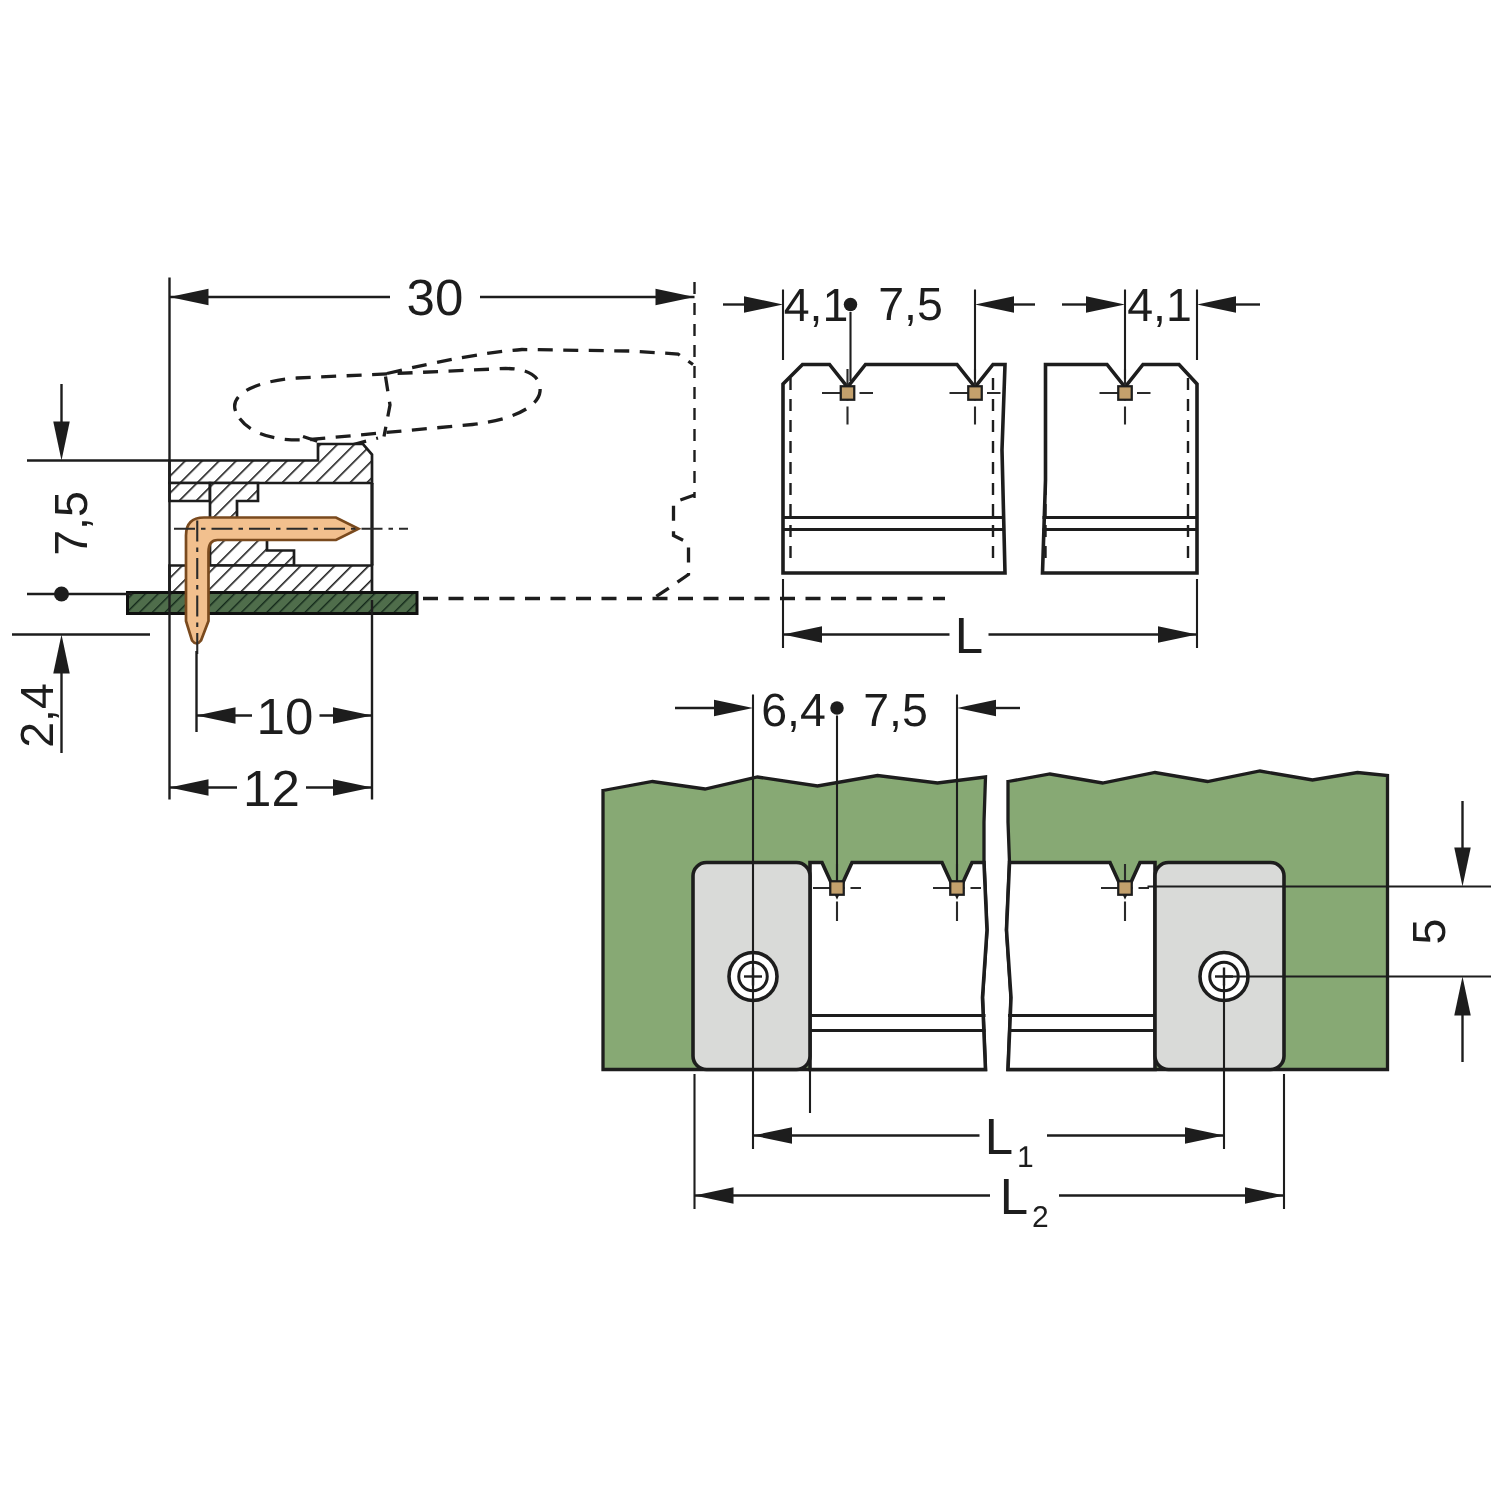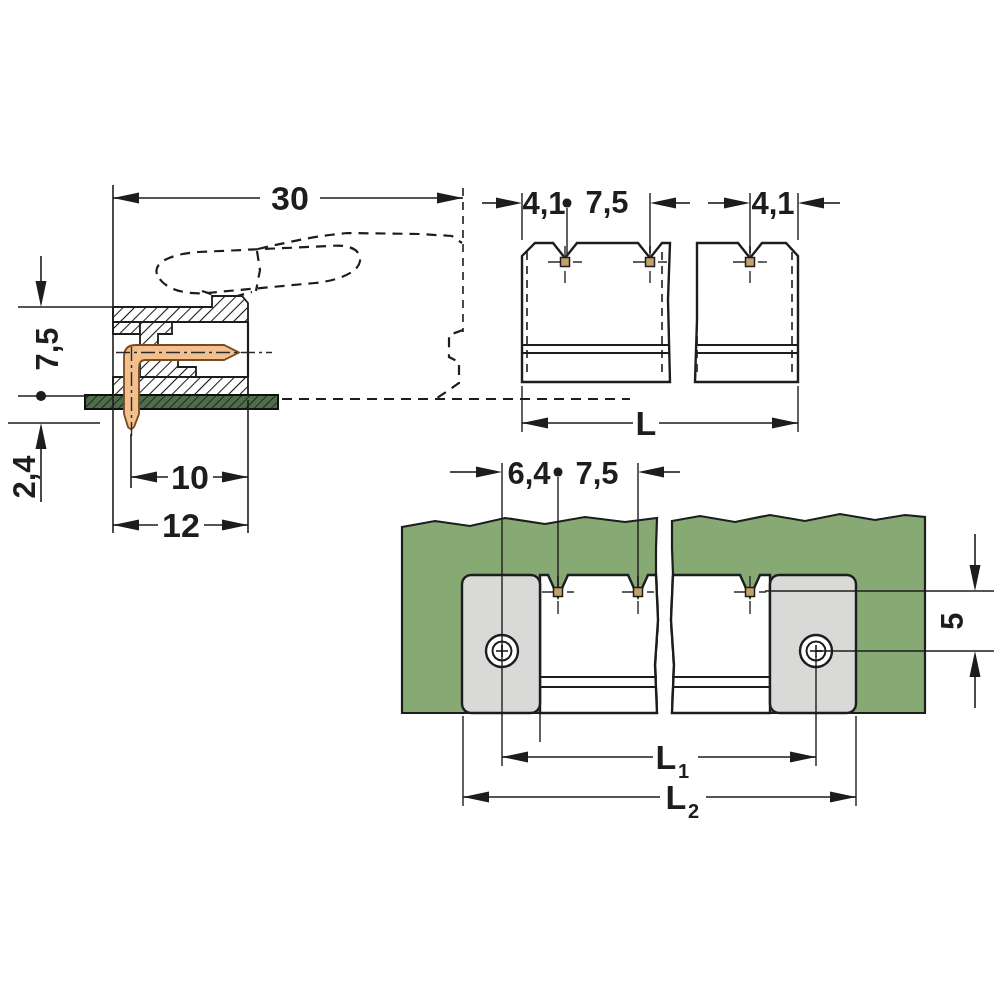--- a/index.html
+++ b/index.html
@@ -1,17 +1,17 @@
 <!DOCTYPE html>
 <html style="--c-line: #1d1d1d; --c-pcb_green: #87a974; --c-pcb_section_green: #4f6d4b; --c-pcb_hatch: #13291a; --c-copper: #f2c08e; --c-copper_edge: #7a4a1e; --c-flange_gray: #d9dad8; --c-pin_tan: #c3a06c; --c-background: #ffffff;"><head>
 <meta charset="utf-8">
 <style>
   html,body{margin:0;padding:0;background:#ffffff;}
   body{font-family:"Liberation Sans", sans-serif;}
-  .stage{width:1000px;height:950px;background:#fff;position:relative;overflow:hidden;font-weight:bold;}
+  .stage{width:1000px;height:950px;background:#fff;position:relative;overflow:hidden;}
   svg{display:block;}
   text{fill:var(--c-line,#1d1d1d);}
   .dimtxt{font-size:31px;}
   .dimtxt-lg{font-size:34px;}
   .sub{font-size:20px;}
   .thin{stroke:var(--c-line,#1d1d1d);stroke-width:1.6;fill:none;}
   .thin2{stroke:var(--c-line,#1d1d1d);stroke-width:1.4;fill:none;}
   .main{stroke:var(--c-line,#1d1d1d);stroke-width:2.4;fill:none;}
   .arrow{fill:var(--c-line,#1d1d1d);stroke:none;}
   .dotm{fill:var(--c-line,#1d1d1d);}

